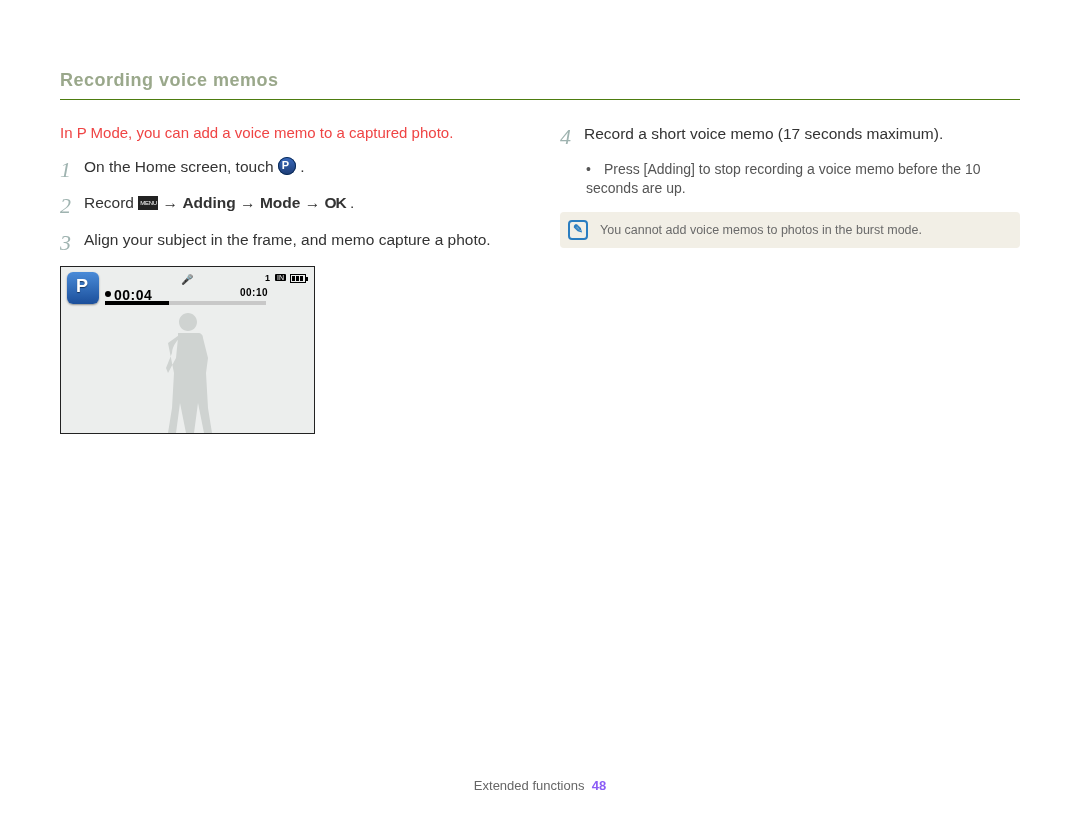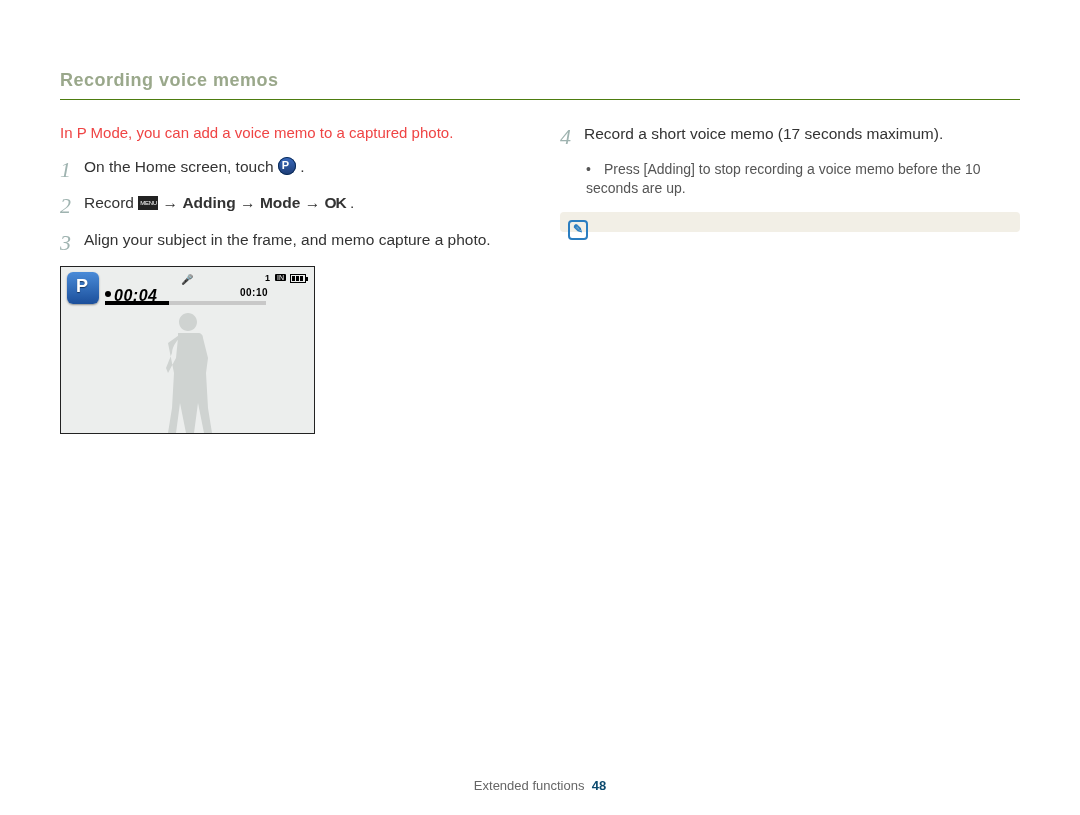--- a/index.html
+++ b/index.html
@@ -19,36 +19,36 @@
   .icon-p { display: inline-block; width: 18px; height: 18px; border-radius: 50%; background: linear-gradient(#3a6bbf,#1d3c74); vertical-align: -3px; position: relative; box-shadow: inset 0 0 0 1px #0a2a55; }
   .icon-p::after { content: "P"; position: absolute; left: 4px; top: 1px; color: #fff; font-size: 11px; font-weight: bold; }
   .icon-menu { display: inline-block; width: 20px; height: 14px; background: #222; vertical-align: -2px; position: relative; }
   .icon-menu::after { content: "MENU"; color: #fff; font-size: 6px; position: absolute; left: 2px; top: 3px; letter-spacing: -0.3px; }
   .icon-ok { font-weight: bold; letter-spacing: -1px; }
   .screen { width: 255px; height: 168px; border: 1.5px solid #222; background: #eceeed; margin-top: 10px; position: relative; overflow: hidden; }
   .screen-topbar { position: absolute; top: 4px; left: 4px; right: 4px; height: 36px; }
   .p-badge { position: absolute; left: 2px; top: 1px; width: 32px; height: 32px; border-radius: 6px; background: linear-gradient(#4a8bd8,#1b4f9b); box-shadow: 0 1px 2px rgba(0,0,0,0.4); }
   .p-badge::after { content: "P"; color: #fff; font-weight: bold; font-size: 18px; position: absolute; left: 9px; top: 4px; text-shadow: 0 1px 1px rgba(0,0,0,0.5); }
   .rec-dot { position: absolute; left: 40px; top: 20px; width: 6px; height: 6px; background: #000; border-radius: 50%; }
-  .elapsed { position: absolute; left: 49px; top: 16px; font-size: 16px; color: #000; font-weight: bold; letter-spacing: 0.5px; font-style: italic; }
+  .elapsed { position: absolute; left: 49px; top: 16px; font-size: 14px; color: #000; font-weight: bold; letter-spacing: 0.5px; }
   .mic { position: absolute; left: 50%; top: 3px; transform: translateX(-50%); font-size: 10px; color: #000; }
   .total { position: absolute; right: 42px; top: 16px; font-size: 10px; color: #000; font-weight: bold; letter-spacing: 0.5px; }
   .battery { position: absolute; right: 4px; top: 3px; width: 16px; height: 9px; border: 1px solid #000; }
   .battery::before { content:""; position:absolute; left:1px; top:1px; bottom:1px; right:1px; background: repeating-linear-gradient(90deg,#000 0 3px,transparent 3px 4px); }
   .battery::after { content:""; position:absolute; right:-3px; top:2px; width:2px; height:4px; background:#000; }
   .in-badge { position: absolute; right: 24px; top: 3px; font-size: 7px; background:#000; color:#fff; padding:0 2px; border-radius:1px; }
   .count1 { position: absolute; right: 40px; top: 2px; font-size: 9px; color:#000; font-weight:bold; }
   .progress { position: absolute; left: 40px; top: 30px; right: 44px; height: 4px; background: #c8c8c8; }
   .progress-fill { height: 100%; width: 40%; background: #000; }
   .silhouette { position: absolute; left: 50%; bottom: 0; transform: translateX(-50%); width: 80px; height: 125px; }
   .silhouette svg { width: 100%; height: 100%; }
   .note-box { background: #f2efe6; border-radius: 4px; padding: 10px 12px 10px 40px; position: relative; font-size: 12.5px; color: #6a6a6a; margin-top: 14px; line-height: 1.3; }
   .note-box .note-icon { position: absolute; left: 8px; top: 8px; width: 20px; height: 20px; border: 2px solid #2a7dc0; border-radius: 4px; display: flex; align-items: center; justify-content: center; color: #2a7dc0; font-size: 12px; font-weight: bold; }
   .footer { position: absolute; bottom: 22px; left: 0; right: 0; text-align: center; font-size: 13px; color: #666; }
-  .footer .pg { font-weight: bold; color: #0c4a6e; }
+  .footer .pg { font-weight: bold; color: #8b5cf6; }
 </style>
 </head>
 <body>
 
 <div class="page">
 
   <div class="breadcrumb">Recording voice memos</div>
 
   <div class="columns">
 
@@ -111,20 +111,21 @@
         <div class="step-num">4</div>
         <div class="step-body">Record a short voice memo (17 seconds maximum).</div>
       </div>
       <div class="substep">
         <span class="dot">•</span>
         <span>Press [</span><span class="bold">Adding</span><span>] to stop recording a voice memo before the 10 seconds are up.</span>
       </div>
 
       <div class="note-box">
         <div class="note-icon">✎</div>
+        <span>You cannot add voice memos to photos in the burst mode.</span>
       </div>
     </div>
   </div>
 
   <div class="footer">
     <span>Extended functions</span>&nbsp;&nbsp;<span class="pg">48</span>
   </div>
 </div>
 
 </body></html>

